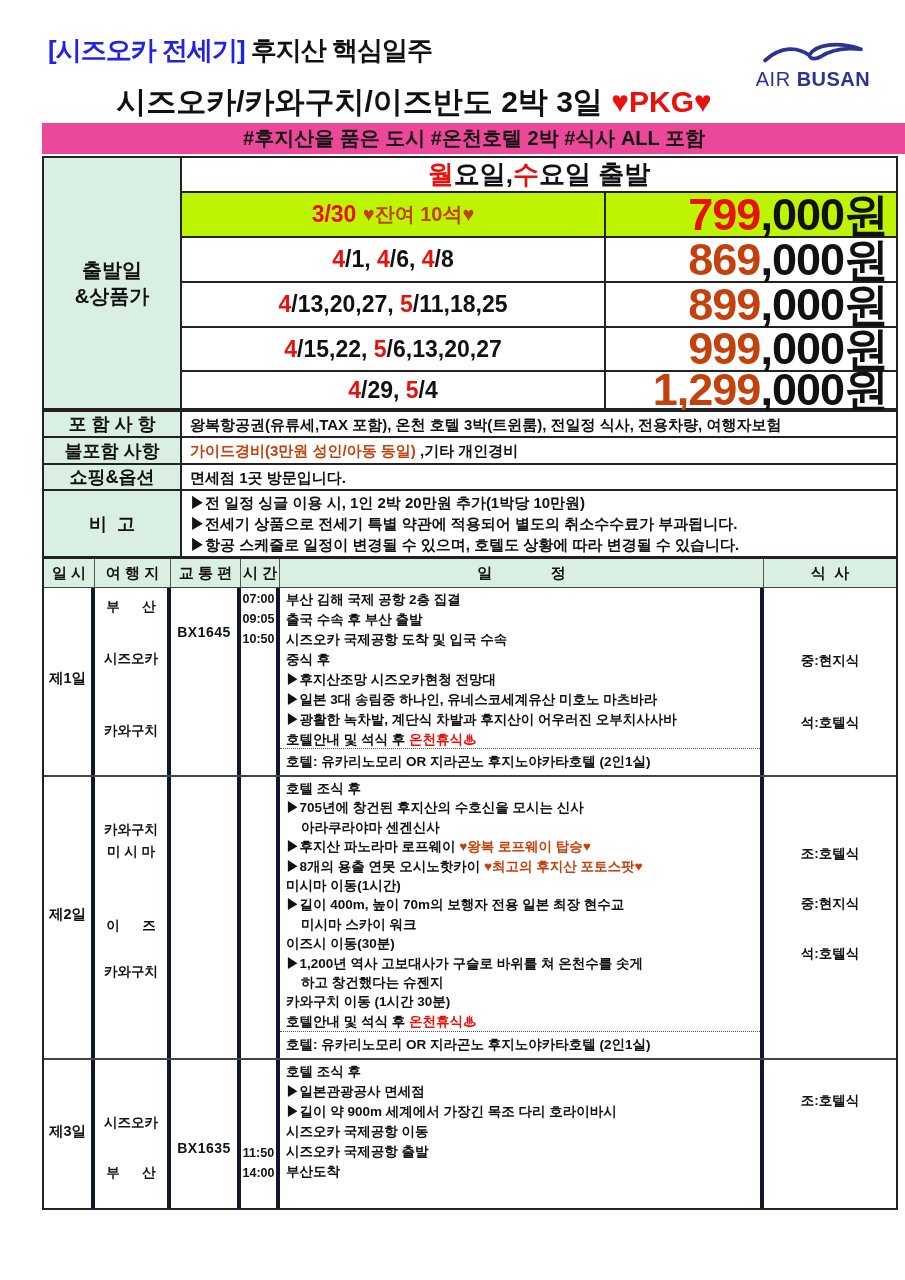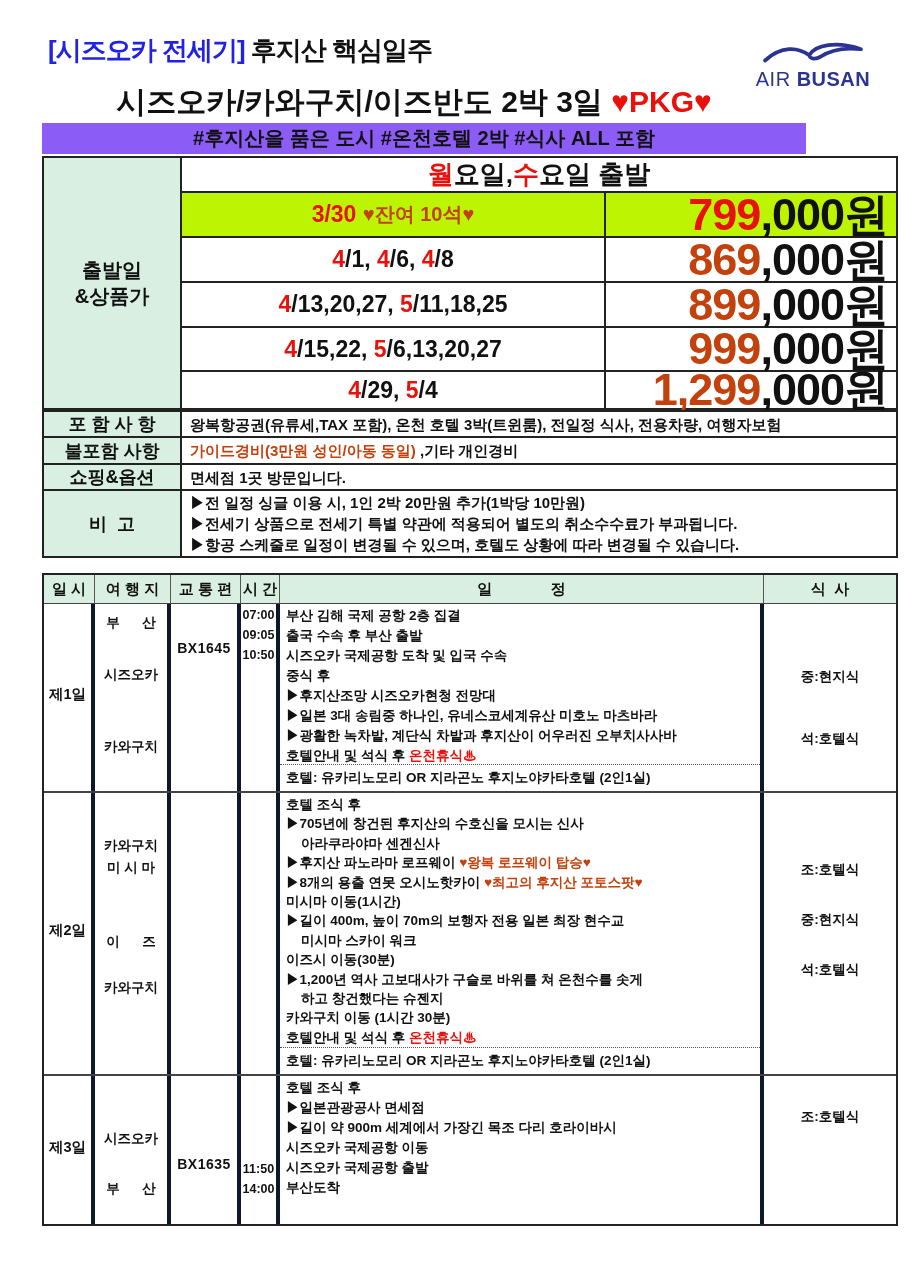--- a/index.html
+++ b/index.html
@@ -12,21 +12,21 @@
   .sm{font-size:20px}
 
   
   .title{position:absolute;top:33px;left:48px;font-size:26px;font-weight:800;letter-spacing:-1px;white-space:nowrap}
   .t-blue{color:#2222e2}
   .logo{position:absolute;top:38px;right:22px;width:140px;text-align:center;color:#2b3490}
   .logo svg{width:118px;height:30px;display:block;margin:0 auto}
   .logo-text{font-size:20px;letter-spacing:.5px;white-space:nowrap}
   .lbold{font-weight:800}
   .subtitle{position:absolute;top:82px;left:42px;width:744px;text-align:center;font-size:30px;font-weight:800;white-space:nowrap}
-  .banner{position:absolute;top:123px;left:42px;width:764px;height:31px;background:#8b5cf6;
+  .banner{position:absolute;top:123px;left:42px;width:864px;height:31px;background:#ec4899;
           display:flex;align-items:center;justify-content:center;font-size:20px;font-weight:800}
 
   
   .price{position:absolute;top:156px;left:42px;width:856px;height:254px;border:2px solid #222;
          display:grid;grid-template-columns:138px 424px 290px;grid-template-rows:35px 45px 45px 45px 44px 36px}
   .mint{background:#d9efe2}
   .hl{background:#bdf402}
   .br{border-right:2px solid #222}
   .bb{border-bottom:2px solid #222}
   .dep-label{grid-column:1;grid-row:1/7;display:flex;flex-direction:column;align-items:center;justify-content:center;
@@ -37,21 +37,21 @@
               font-size:45px;font-weight:800;letter-spacing:-1px;white-space:pre}
 
   
   .info{position:absolute;top:410px;left:42px;width:856px;height:148px;border:2px solid #222;
         display:grid;grid-template-columns:138px 714px;grid-template-rows:26px 27px 26px 65px}
   .ilabel{display:flex;align-items:center;justify-content:center;font-size:18px;font-weight:800;white-space:pre}
   .icontent{display:flex;flex-direction:column;justify-content:center;padding-left:8px;font-size:15px;font-weight:700}
   .icontent .ln{line-height:21px;white-space:pre-wrap}
 
   
-  .itin{position:absolute;top:573px;left:42px;width:856px;height:653px;border:2px solid #222}
+  .itin{position:absolute;top:557px;left:42px;width:856px;height:653px;border:2px solid #222}
   .cols{display:grid;grid-template-columns:51px 76px 70px 39px 484px 132px}
   .ihead{height:29px;background:#d9efe2;border-bottom:1px solid #444}
   .hc{display:flex;align-items:center;justify-content:center;font-size:15px;font-weight:800;
       white-space:pre;border-right:1px solid #555}
   .hc:last-child{border-right:none}
   .day{position:relative;border-bottom:2px solid #444}
   .day:last-child{border-bottom:none}
   .col{position:relative;height:100%;border-right:4px solid #0f172a}
   .col:last-child{border-right:none}
   .day-label{display:flex;align-items:center;justify-content:center;font-size:14.5px;font-weight:600;padding-bottom:6px}

